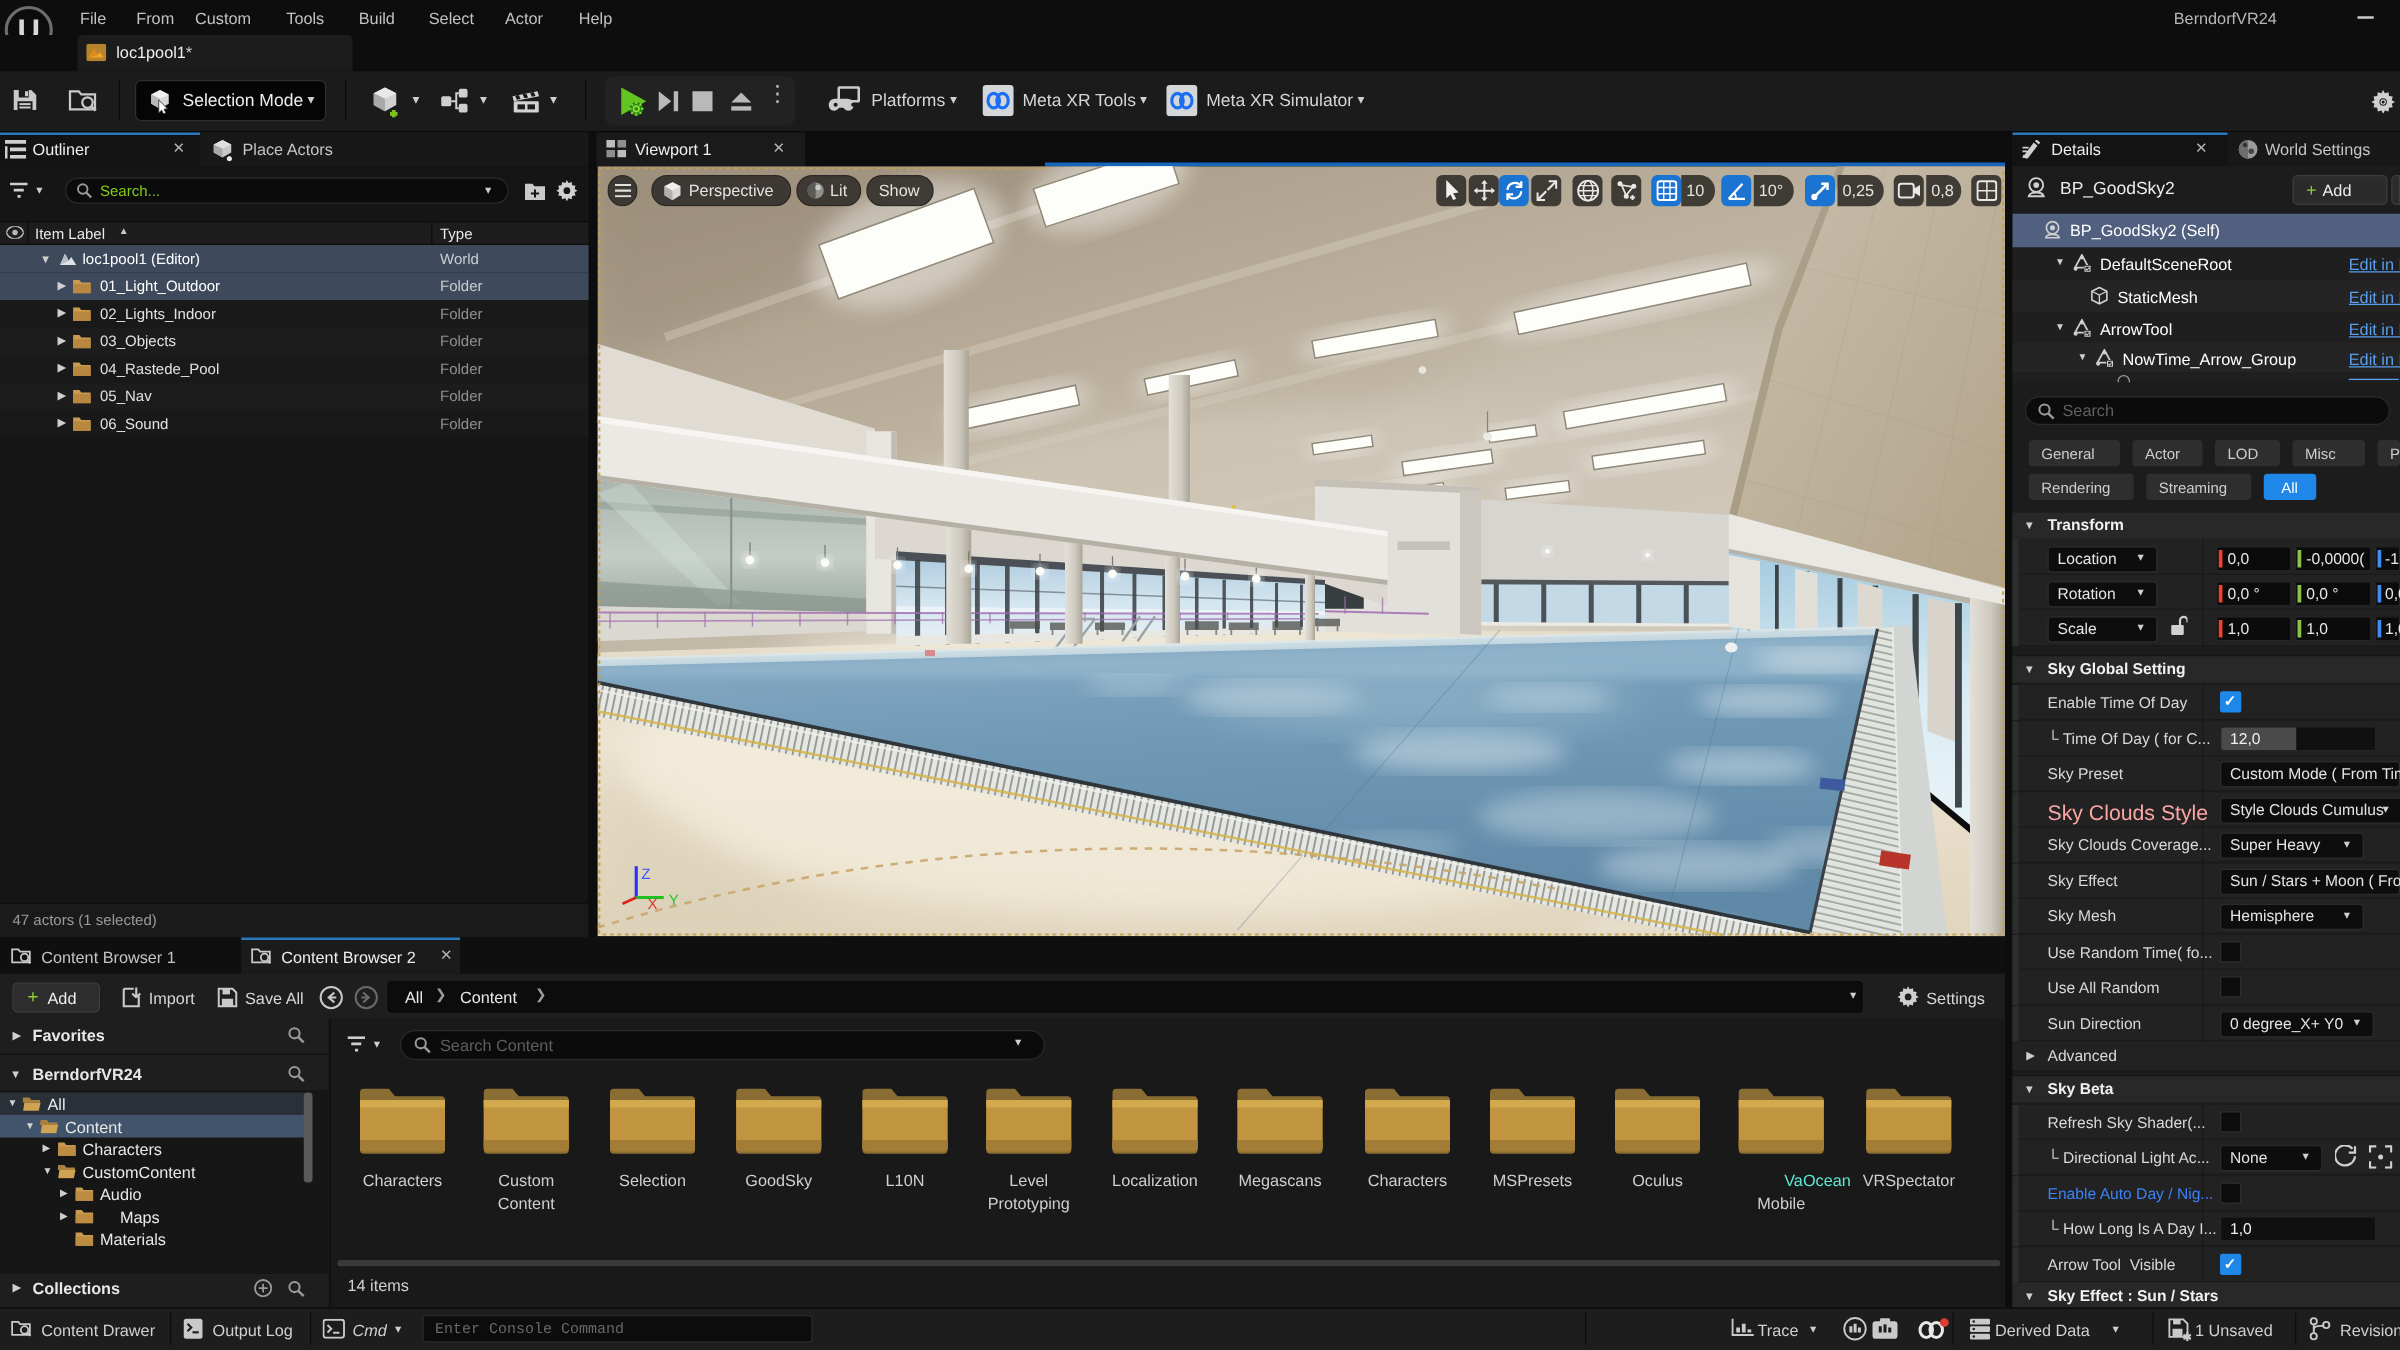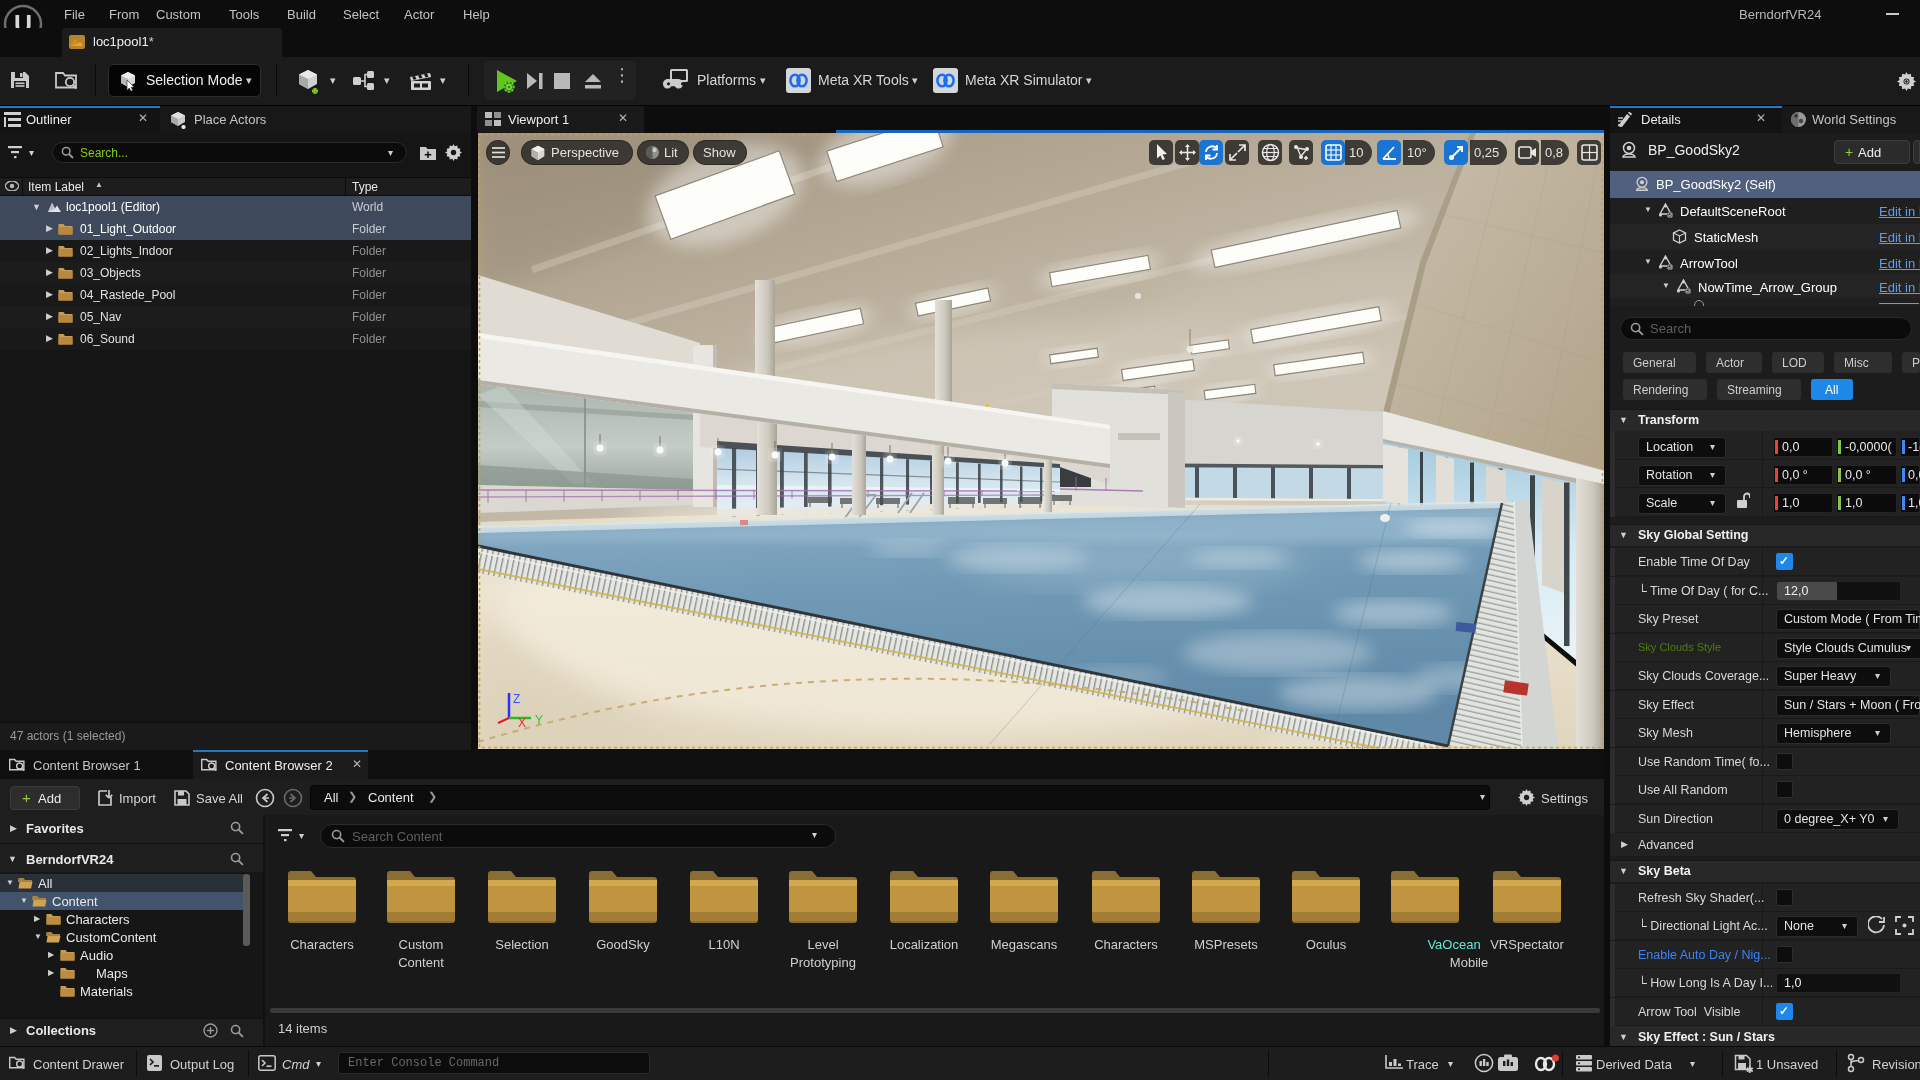--- a/index.html
+++ b/index.html
@@ -891,21 +891,21 @@
 <div class="txt" style="left:1784px;top:585px;font-size:12.5px;color:#f0f0f0;">12,0</div>
 <div class="abs" style="left:1610px;top:605px;width:310px;height:28px;background:#222222;border-bottom:1px solid #1a1a1a;"></div>
 <div class="abs" style="left:1610px;top:605px;width:5px;height:28px;background:#2d2d2d;"></div>
 <div class="abs" style="left:1762px;top:605px;width:1px;height:28px;background:#191919;"></div>
 <div class="txt" style="left:1638px;top:613px;font-size:12.5px;color:#d8d8d8;">Sky Preset</div>
 <div class="abs" style="left:1776px;top:609px;width:144px;height:21px;background:#0d0d0d;border:1px solid #2c2c2c;border-radius:3px;"></div>
 <div class="txt" style="left:1784px;top:613px;font-size:12.5px;color:#e4e4e4;">Custom Mode ( From Tim</div>
 <div class="abs" style="left:1610px;top:634px;width:310px;height:28px;background:#222222;border-bottom:1px solid #1a1a1a;"></div>
 <div class="abs" style="left:1610px;top:634px;width:5px;height:28px;background:#2d2d2d;"></div>
 <div class="abs" style="left:1762px;top:634px;width:1px;height:28px;background:#191919;"></div>
-<div class="txt" style="left:1638px;top:642px;font-size:11px;color:#4d7c0f;">Sky Clouds Style</div>
+<div class="txt" style="left:1638px;top:642px;font-size:17px;color:#fca5a5;">Sky Clouds Style</div>
 <div class="abs" style="left:1776px;top:638px;width:146px;height:21px;background:#0d0d0d;border:1px solid #2c2c2c;border-radius:3px;"></div>
 <div class="abs" style="left:1784px;top:642px;width:124px;height:15px;overflow:hidden;">
       <div class="txt" style="left:0;top:0;font-size:12.5px;color:#e4e4e4;">Style Clouds Cumulus B</div>
     </div>
 <div class="txt" style="left:1906px;top:643px;font-size:10px;color:#cfcfcf;">▾</div>
 <div class="abs" style="left:1610px;top:662px;width:310px;height:28px;background:#222222;border-bottom:1px solid #1a1a1a;"></div>
 <div class="abs" style="left:1610px;top:662px;width:5px;height:28px;background:#2d2d2d;"></div>
 <div class="abs" style="left:1762px;top:662px;width:1px;height:28px;background:#191919;"></div>
 <div class="txt" style="left:1638px;top:670px;font-size:12.5px;color:#d8d8d8;">Sky Clouds Coverage...</div>
 <div class="abs" style="left:1776px;top:666px;width:115px;height:21px;background:#0d0d0d;border:1px solid #2c2c2c;border-radius:3px;"></div>
@@ -1211,21 +1211,21 @@
 <path d="M2 44 h68 v6 q0 3-3 3 H5 q-3 0-3-3 z" fill="#a37d35"></path>
 </svg>
 <div class="txt" style="left:1326px;top:938px;font-size:13px;color:#cfcfcf;transform:translateX(-50%);">Oculus</div>
 <svg class="ic" style="left:1389px;top:868px" width="72" height="56" viewBox="0 0 72 56">
 <path d="M2 6 q0-3 3-3 h20 l5 6 h37 q3 0 3 3 v40 q0 3-3 3 H5 q-3 0-3-3 z" fill="#8a6d33"></path>
 <path d="M2 12 h68 v38 q0 3-3 3 H5 q-3 0-3-3 z" fill="#c1953f"></path>
 <path d="M2 12 h68 v6 H2 z" fill="#d3a94e"></path>
 <path d="M2 44 h68 v6 q0 3-3 3 H5 q-3 0-3-3 z" fill="#a37d35"></path>
 </svg>
 <div class="txt" style="left:1454px;top:938px;font-size:13px;color:#5eead4;transform:translateX(-50%);">VaOcean</div>
-<div class="txt" style="left:1425px;top:956px;font-size:13px;color:#cfcfcf;transform:translateX(-50%);margin-left:44px;">Mobile</div>
+<div class="txt" style="left:1425px;top:956px;font-size:13px;color:#cfcfcf;transform:translateX(-50%);">Mobile</div>
 <svg class="ic" style="left:1491px;top:868px" width="72" height="56" viewBox="0 0 72 56">
 <path d="M2 6 q0-3 3-3 h20 l5 6 h37 q3 0 3 3 v40 q0 3-3 3 H5 q-3 0-3-3 z" fill="#8a6d33"></path>
 <path d="M2 12 h68 v38 q0 3-3 3 H5 q-3 0-3-3 z" fill="#c1953f"></path>
 <path d="M2 12 h68 v6 H2 z" fill="#d3a94e"></path>
 <path d="M2 44 h68 v6 q0 3-3 3 H5 q-3 0-3-3 z" fill="#a37d35"></path>
 </svg>
 <div class="txt" style="left:1527px;top:938px;font-size:13px;color:#cfcfcf;transform:translateX(-50%);">VRSpectator</div>
 <div class="abs" style="left:270px;top:1008px;width:1330px;height:5px;background:#3a3a3a;border-radius:2px;"></div>
 <div class="txt" style="left:278px;top:1022px;font-size:13px;color:#d0d0d0;">14 items</div>
 <div class="abs" style="left:0;top:1046px;width:1920px;height:34px;background:#1d1d1d;border-top:1px solid #0a0a0a;"></div>

